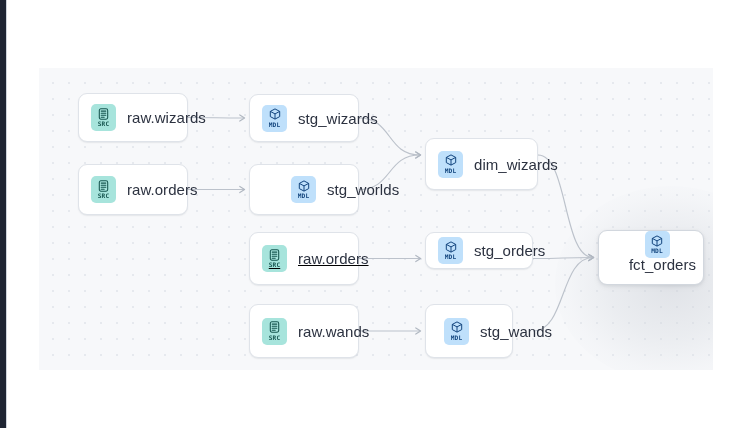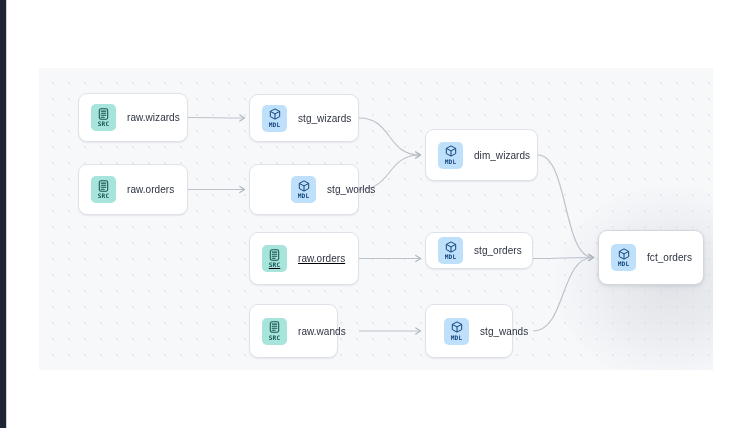--- a/index.html
+++ b/index.html
@@ -107,21 +107,21 @@
     line-height: 7px;
     letter-spacing: 0.1px;
     font-weight: 700;
     margin-top: 0.5px;
   }
   .badge.src .badge-text { color: #16554f; }
   .badge.mdl .badge-text { color: #13457e; }
 
   .node-label {
     margin-left: 11px;
-    font-size: 10px;
+    font-size: 15px;
     line-height: 13px;
     color: #2c3240;
     letter-spacing: 0.05px;
     white-space: nowrap;
   }
 </style>
 </head>
 <body>
 
 <div id="app">
@@ -186,21 +186,21 @@
               <rect x="1.3" y="0.8" width="8.4" height="10.4" rx="1.6" fill="none" stroke="#16554f" stroke-width="1.05"></rect>
               <line x1="3.2" y1="3.1" x2="7.8" y2="3.1" stroke="#16554f" stroke-width="1.05" stroke-linecap="round"></line>
               <line x1="3.2" y1="5.2" x2="7.8" y2="5.2" stroke="#16554f" stroke-width="1.05" stroke-linecap="round"></line>
               <line x1="3.2" y1="7.3" x2="7.8" y2="7.3" stroke="#16554f" stroke-width="1.05" stroke-linecap="round"></line>
               <line x1="3.2" y1="9.3" x2="6.2" y2="9.3" stroke="#16554f" stroke-width="1.05" stroke-linecap="round"></line>
             </svg>
             <span class="badge-text">SRC</span>
           </div>
           <span class="node-label">raw.orders</span>
         </div>
-        <div class="node" style="left: 210px; top: 236px; width: 89px; height: 54px;">
+        <div class="node" style="left: 210px; top: 236px; width: 110px; height: 54px;">
           <div class="badge src">
             <svg width="11" height="12" viewBox="0 0 11 12">
               <rect x="1.3" y="0.8" width="8.4" height="10.4" rx="1.6" fill="none" stroke="#16554f" stroke-width="1.05"></rect>
               <line x1="3.2" y1="3.1" x2="7.8" y2="3.1" stroke="#16554f" stroke-width="1.05" stroke-linecap="round"></line>
               <line x1="3.2" y1="5.2" x2="7.8" y2="5.2" stroke="#16554f" stroke-width="1.05" stroke-linecap="round"></line>
               <line x1="3.2" y1="7.3" x2="7.8" y2="7.3" stroke="#16554f" stroke-width="1.05" stroke-linecap="round"></line>
               <line x1="3.2" y1="9.3" x2="6.2" y2="9.3" stroke="#16554f" stroke-width="1.05" stroke-linecap="round"></line>
             </svg>
             <span class="badge-text">SRC</span>
           </div>
@@ -243,32 +243,32 @@
           <div class="badge mdl">
             <svg width="12" height="12" viewBox="0 0 12 12">
               <path d="M6 0.9 L10.7 3.4 L10.7 8.6 L6 11.1 L1.3 8.6 L1.3 3.4 Z" fill="none" stroke="#13457e" stroke-width="1" stroke-linejoin="round"></path>
               <path d="M1.3 3.4 L6 5.9 L10.7 3.4" fill="none" stroke="#13457e" stroke-width="1" stroke-linejoin="round"></path>
               <path d="M6 5.9 L6 11.1" fill="none" stroke="#13457e" stroke-width="1"></path>
             </svg>
             <span class="badge-text">MDL</span>
           </div>
           <span class="node-label">stg_wands</span>
         </div>
-        <div class="node" style="left: 386px; top: 61px; width: 113px; height: 52px;">
+        <div class="node" style="left: 386px; top: 70px; width: 113px; height: 52px;">
           <div class="badge mdl">
             <svg width="12" height="12" viewBox="0 0 12 12">
               <path d="M6 0.9 L10.7 3.4 L10.7 8.6 L6 11.1 L1.3 8.6 L1.3 3.4 Z" fill="none" stroke="#13457e" stroke-width="1" stroke-linejoin="round"></path>
               <path d="M1.3 3.4 L6 5.9 L10.7 3.4" fill="none" stroke="#13457e" stroke-width="1" stroke-linejoin="round"></path>
               <path d="M6 5.9 L6 11.1" fill="none" stroke="#13457e" stroke-width="1"></path>
             </svg>
             <span class="badge-text">MDL</span>
           </div>
           <span class="node-label">dim_wizards</span>
         </div>
-        <div class="node focus" style="left: 559px; top: 162px; width: 106px; height: 55px;">
+        <div class="node focus" style="left: 559px; top: 162px; width: 106px; height: 55px; flex-direction: column;">
           <div class="badge mdl">
             <svg width="12" height="12" viewBox="0 0 12 12">
               <path d="M6 0.9 L10.7 3.4 L10.7 8.6 L6 11.1 L1.3 8.6 L1.3 3.4 Z" fill="none" stroke="#13457e" stroke-width="1" stroke-linejoin="round"></path>
               <path d="M1.3 3.4 L6 5.9 L10.7 3.4" fill="none" stroke="#13457e" stroke-width="1" stroke-linejoin="round"></path>
               <path d="M6 5.9 L6 11.1" fill="none" stroke="#13457e" stroke-width="1"></path>
             </svg>
             <span class="badge-text">MDL</span>
           </div>
           <span class="node-label">fct_orders</span>
         </div>

